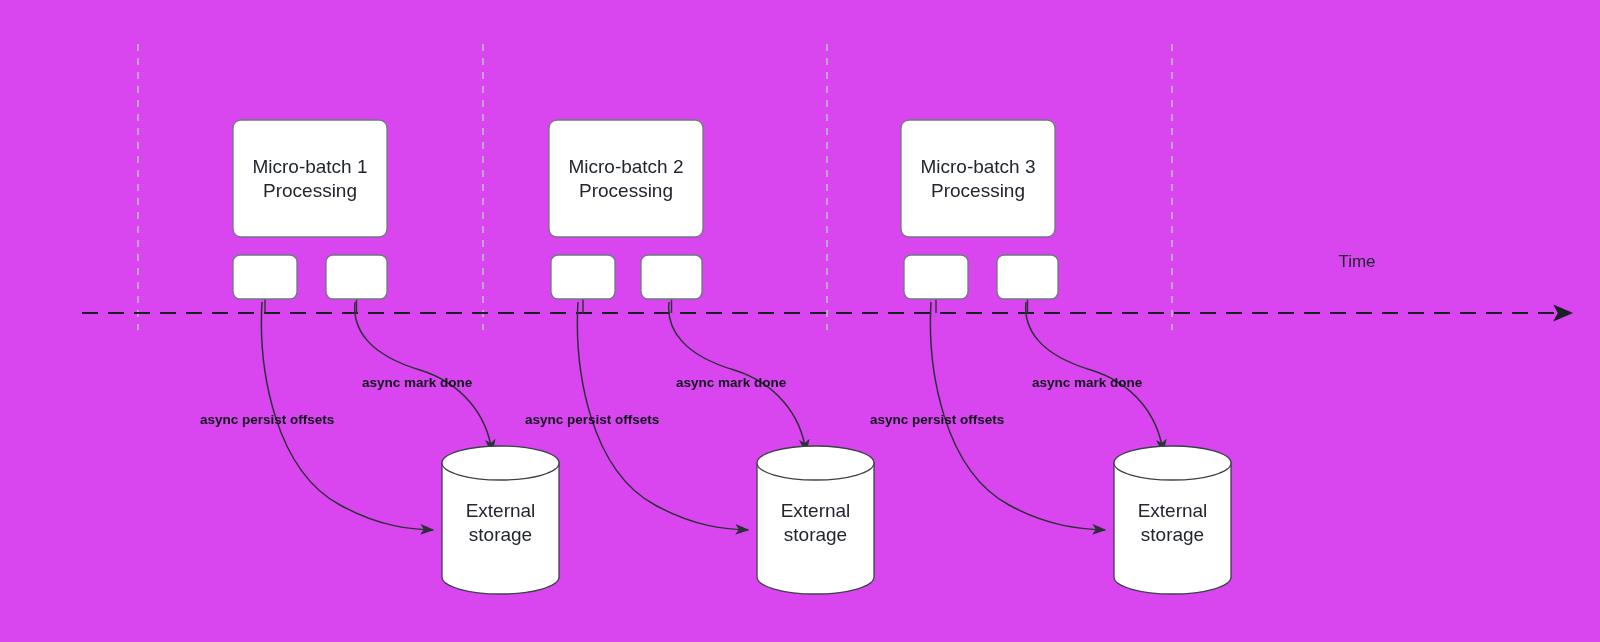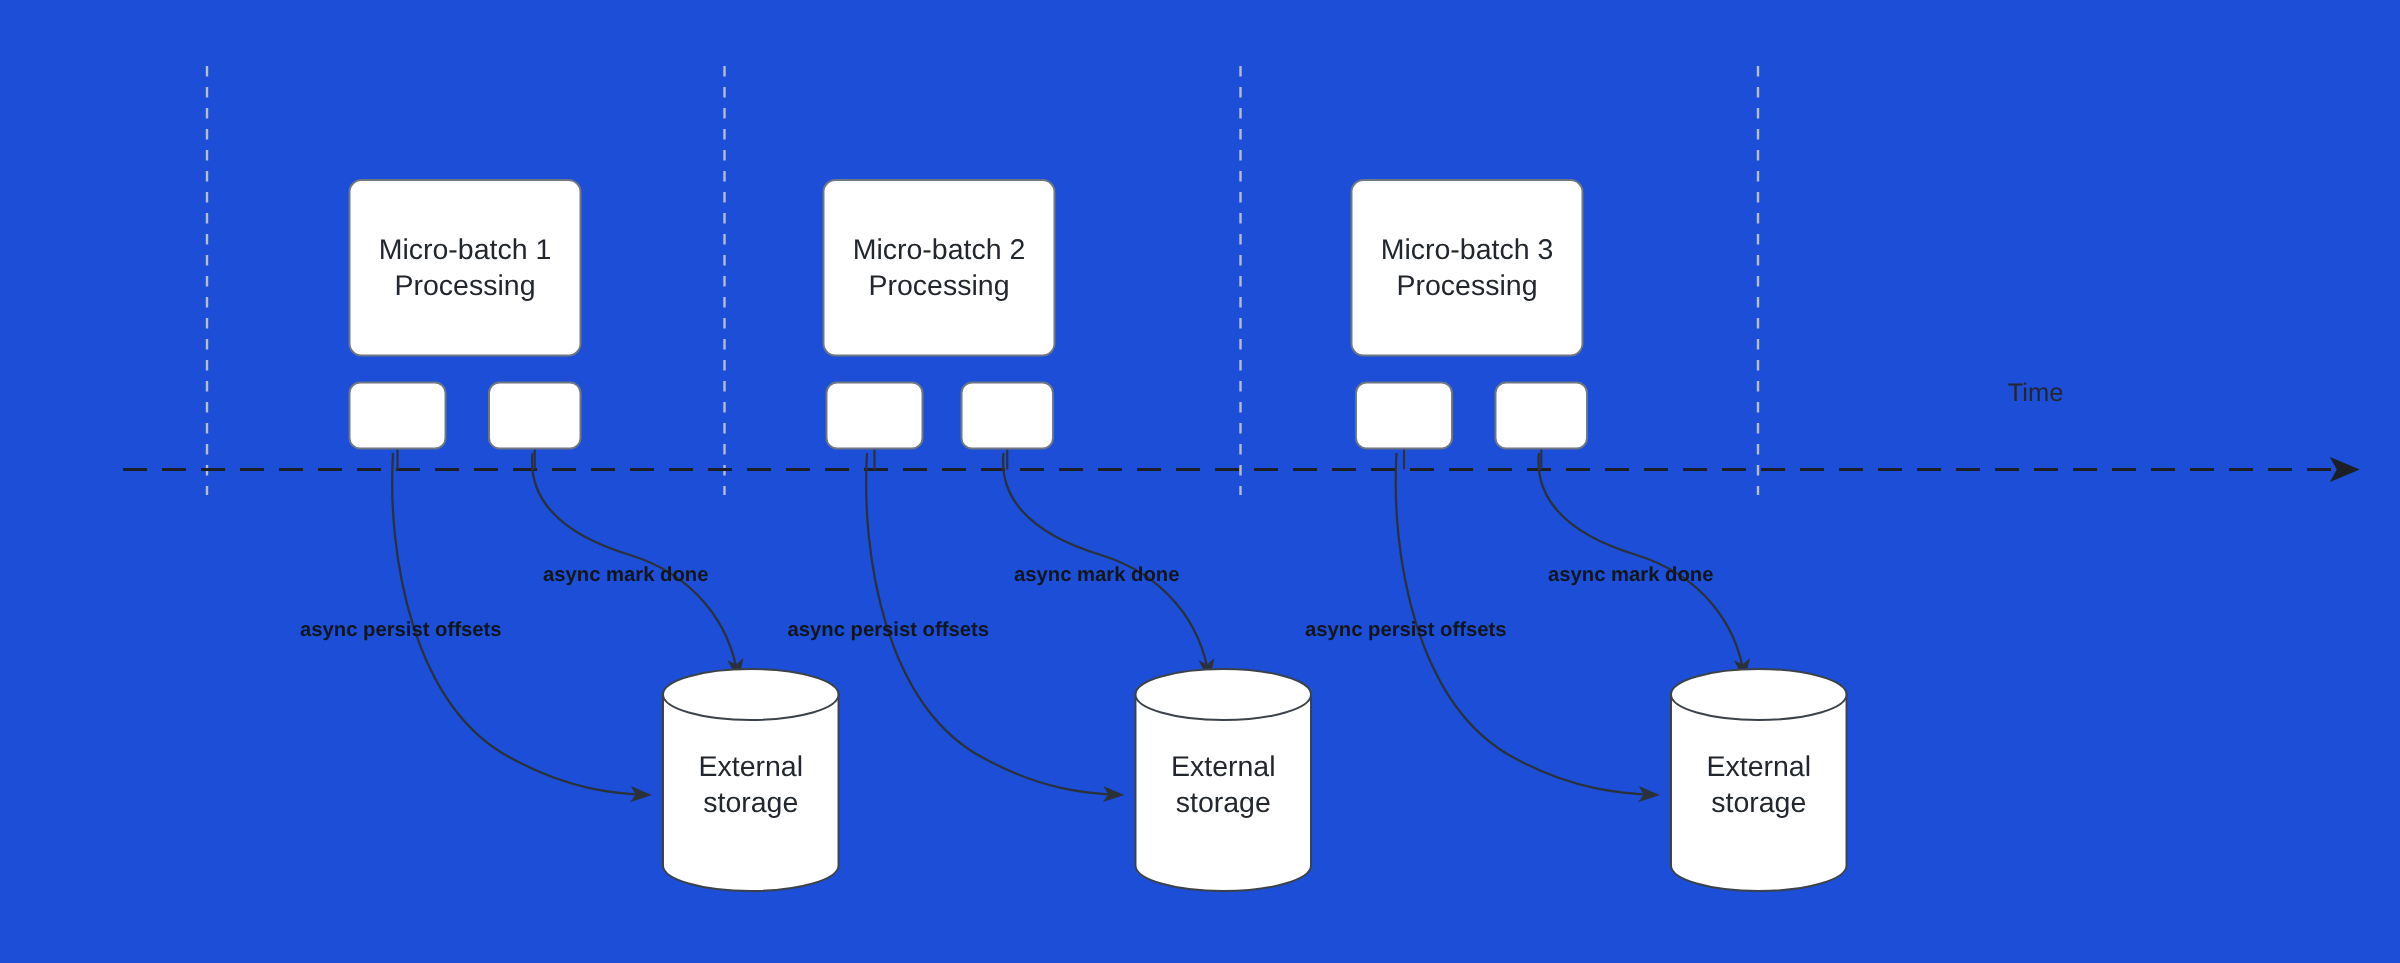--- a/index.html
+++ b/index.html
@@ -4,21 +4,21 @@
 <style>
   html, body {
     margin: 0;
     padding: 0;
     background: #ffffff;
   }
   #canvas {
     position: relative;
     width: 1600px;
     height: 642px;
-    background: #1d4ed8;
+    background: #d946ef;
     font-family: "Liberation Sans", sans-serif;
     overflow: hidden;
   }
   #diagram-svg {
     position: absolute;
     top: 0;
     left: 0;
     width: 1600px;
     height: 642px;
   }

